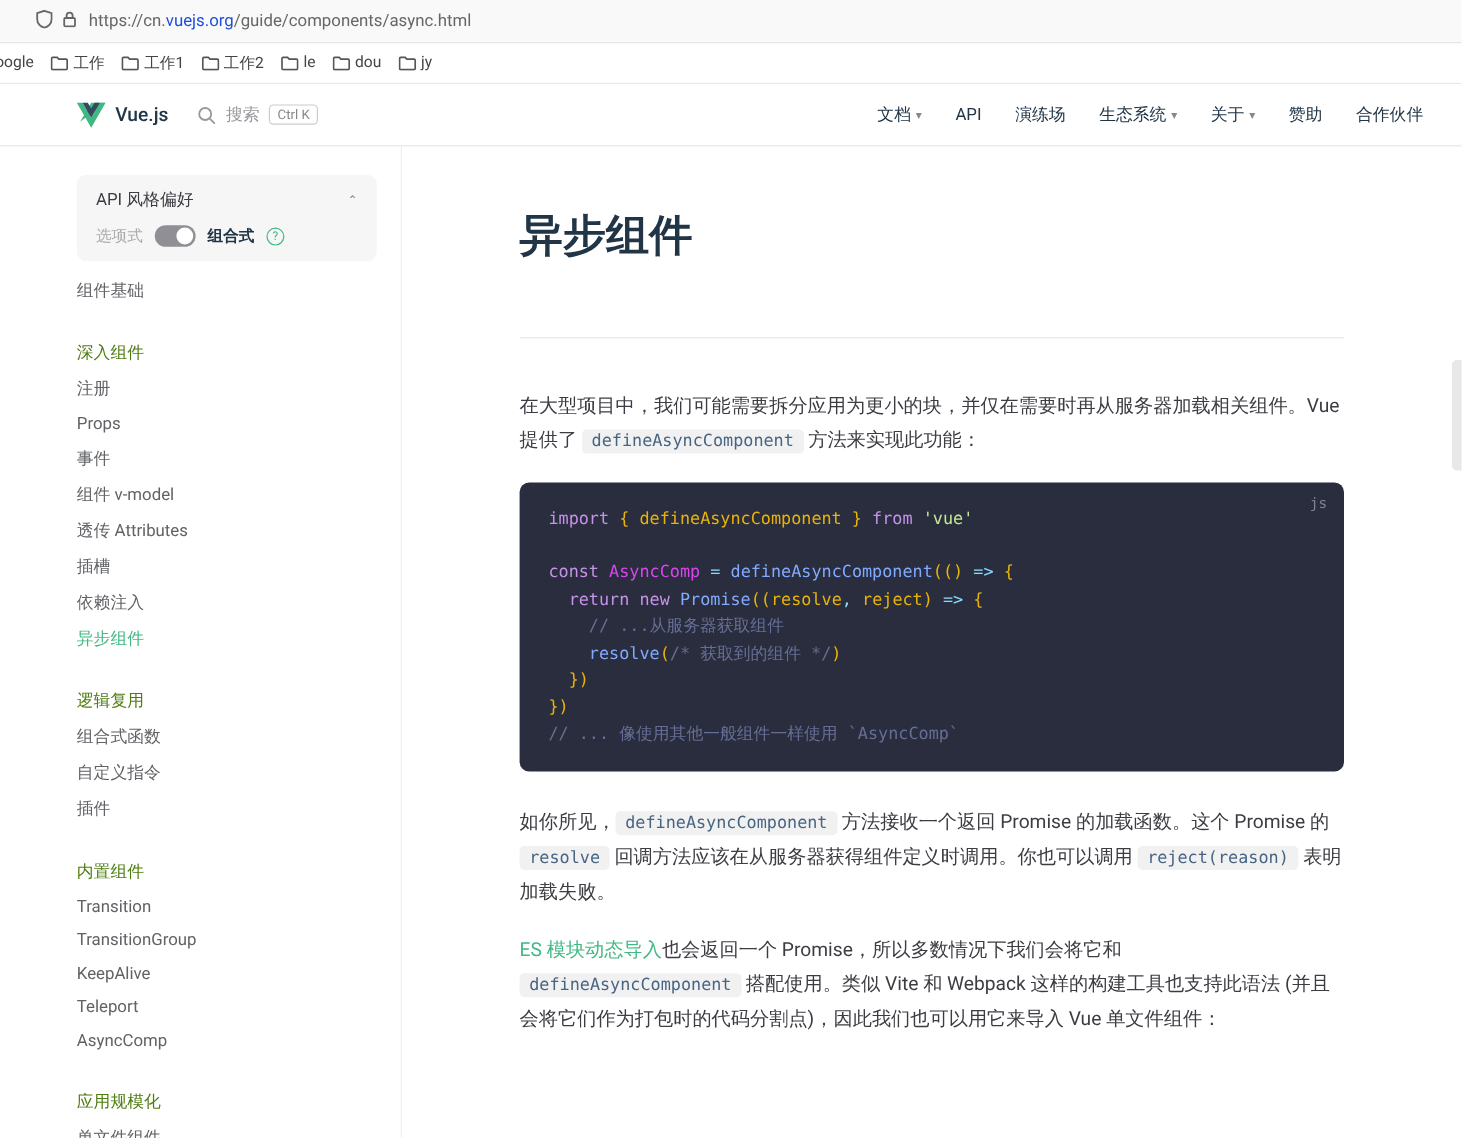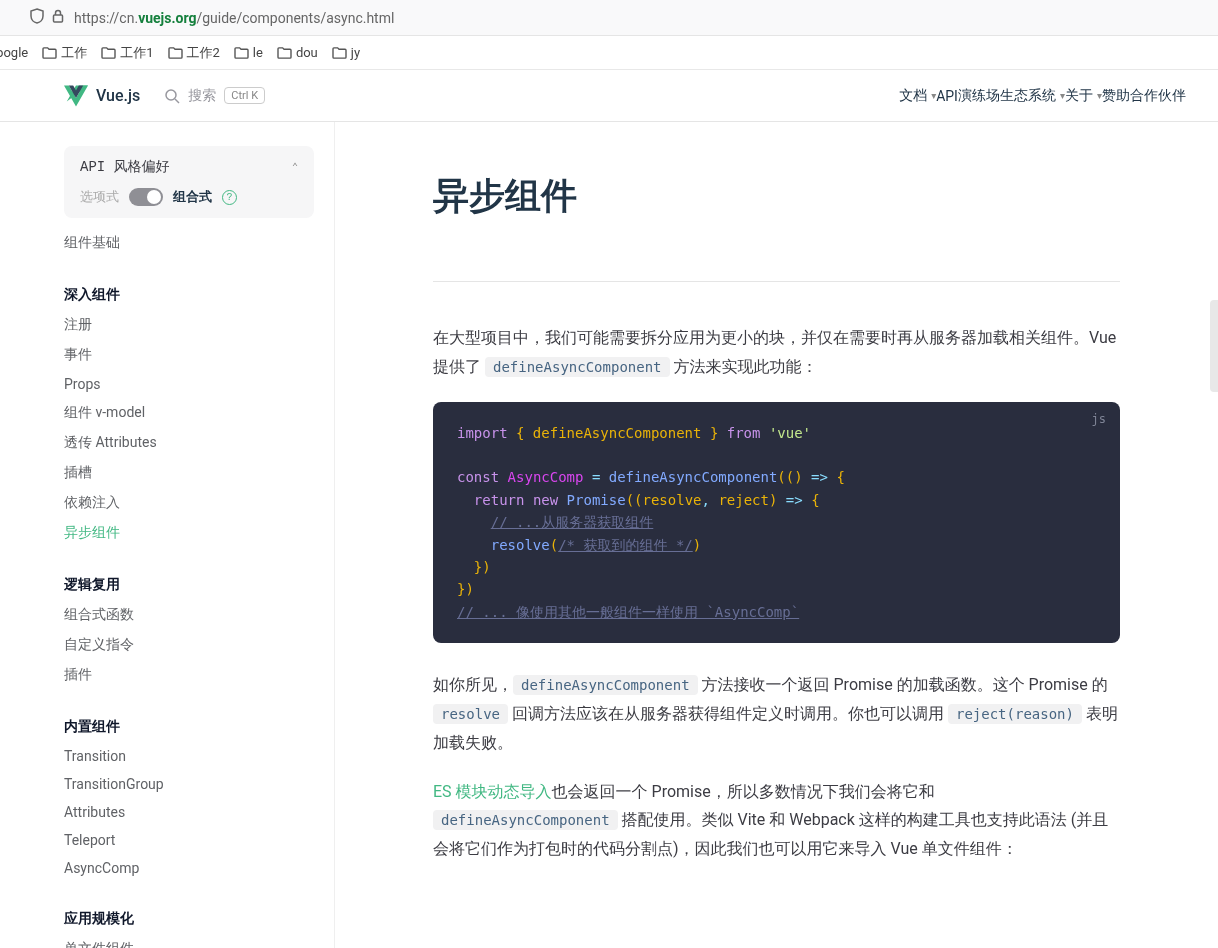--- a/index.html
+++ b/index.html
@@ -1,60 +1,60 @@
 <!DOCTYPE html>
 <html><head>
 <meta charset="utf-8">
 <style>
 * { margin:0; padding:0; box-sizing:border-box; }
 body { font-family:-apple-system,BlinkMacSystemFont,"Segoe UI",Roboto,sans-serif; color:#213547; background:#fff; }
 .browser-bar { height:36px; display:flex; align-items:center; padding:0 30px; background:#f9f9fa; border-bottom:1px solid #e5e5e5; }
 .browser-bar .shield { margin-right:8px; color:#666; }
 .browser-bar .lock { margin-right:10px; color:#666; }
 .browser-bar .url { color:#666; font-size:14px; }
-.browser-bar .url b { font-weight:700; color:#15803d;text-align:right; }
+.browser-bar .url b { font-weight:400; color:#1d4ed8;text-align:right; }
 .bookmarks { height:34px; display:flex; align-items:center; padding:0 0 0 0; gap:14px; font-size:13px; color:#444; border-bottom:1px solid #e8e8e8; }
 .bookmarks .item { display:flex; align-items:center; gap:4px; cursor:pointer; }
 .bookmarks .item svg { width:15px; height:13px; }
 .topnav { height:52px; display:flex; align-items:center; padding:0 32px 0 64px; border-bottom:1px solid #e5e5e5; }
 .logo { display:flex; align-items:center; gap:8px; font-weight:500; font-size:16px; color:#213547; }
 .logo svg { width:24px; height:24px; }
 .search-box { display:flex; align-items:center; margin-left:24px; color:#98989f; font-size:14px; gap:8px; }
 .search-box .kbd { border:1px solid #ccc; border-radius:4px; padding:1px 6px; font-size:11px; color:#888; }
 .topnav .spacer { flex:1; }
-.topnav .links { display:flex; font-size:14px; color:#213547; }
+.topnav .links { display:flex; gap:28px; font-size:14px; color:#213547; }
 .topnav .links .lnk { display:flex; align-items:center; gap:4px; cursor:pointer; }
 .body { display:flex; }
 .sidebar { width:335px; padding:24px 20px 24px 64px; font-size:14px; border-right:1px solid #efefef; overflow-y:auto; height:calc(100vh - 122px); }
-.side-panel { background:#f6f6f7; border-radius:8px; padding:12px 16px; margin-bottom:10px;font-family:Liberation Mono, monospace; }
+.side-panel { background:#f6f6f7; border-radius:8px; padding:12px 16px; margin-bottom:10px; }
 .side-panel .hd { display:flex; justify-content:space-between; align-items:center; color:#3c3c43; margin-bottom:12px; }
 .side-panel .opt { display:flex; align-items:center; gap:10px; font-size:13px; }
 .side-panel .muted { color:#aaa; }
 .side-panel .bold { font-weight:600; }
 .toggle { width:34px; height:18px; background:#8f8f95; border-radius:10px; position:relative; }
 .toggle::after { content:""; position:absolute; right:2px; top:2px; width:14px; height:14px; background:#fff; border-radius:50%; }
 .help-ic { width:15px; height:15px; border:1.5px solid #42b883; border-radius:50%; display:inline-flex; align-items:center; justify-content:center; color:#42b883; font-size:10px; }
 .side-link { display:block; padding:6px 0; color:#606266; cursor:pointer; }
-.side-section { font-weight:700; color:#0f172a; padding:6px 0; margin-top:22px; }
+.side-section { font-weight:400; color:#4d7c0f; padding:6px 0; margin-top:22px; }
 .side-link.active { color:#42b883; font-weight:500; }
 .content { flex:1; padding:50px 98px; max-width:888px; }
 h1 { font-size:36px; font-weight:600; color:#213547; margin-bottom:60px; }
 .divider { border-top:1px solid #e5e5e5; margin-bottom:42px; }
 h2 { font-size:24px; font-weight:600; margin-bottom:34px; color:#213547; }
 p { font-size:16px; line-height:1.8; color:#3c3c43; margin-bottom:20px; }
 code.inline { background:#f1f1f2; padding:2px 8px; border-radius:4px; font-family:ui-monospace,Menlo,monospace; font-size:14px; color:#476582; }
 .code-block { background:#292d3e; border-radius:8px; padding:20px 24px; position:relative; font-family:ui-monospace,Menlo,monospace; font-size:14px; line-height:1.6; margin-bottom:28px; }
 .code-block .lang { position:absolute; top:8px; right:14px; color:#7f8496; font-size:12px; }
 .tok-kw { color:#c792ea; }
 .tok-fn { color:#82aaff; }
 .tok-str { color:#c3e88d; }
 .tok-var { color:#d946ef; }
 .tok-op { color:#89ddff; }
 .tok-plain { color:#eab308; }
-.tok-cm { color:#676e95;text-decoration:underline; }
+.tok-cm { color:#676e95; }
 a.ext { color:#42b883; text-decoration:none; }
 .chev { font-size:10px; color:#888; }
 .right-rail { position:fixed; right:0; top:300px; width:8px; height:92px; background:#e8e8e8; border-radius:4px 0 0 4px; }
 </style>
 </head>
 <body>
 
 <div class="browser-bar">
   <span class="shield">
     <svg width="14" height="16" viewBox="0 0 14 16" fill="none" stroke="currentColor" stroke-width="1.5">
@@ -161,35 +161,35 @@
         <span class="muted">选项式</span>
         <span class="toggle"></span>
         <span class="bold">组合式</span>
         <span class="help-ic">?</span>
       </div>
     </div>
     <div id="side-groups">
         <a class="side-link">组件基础</a>
         <div class="side-section">深入组件</div>
         <a class="side-link">注册</a>
+        <a class="side-link">Props</a>
         <a class="side-link">事件</a>
-        <a class="side-link">Props</a>
         <a class="side-link">组件 v-model</a>
         <a class="side-link">透传 Attributes</a>
         <a class="side-link">插槽</a>
         <a class="side-link">依赖注入</a>
         <a class="side-link active">异步组件</a>
         <div class="side-section">逻辑复用</div>
         <a class="side-link">组合式函数</a>
         <a class="side-link">自定义指令</a>
         <a class="side-link">插件</a>
         <div class="side-section">内置组件</div>
         <a class="side-link">Transition</a>
         <a class="side-link">TransitionGroup</a>
-        <a class="side-link">Attributes</a>
+        <a class="side-link">KeepAlive</a>
         <a class="side-link">Teleport</a>
         <a class="side-link">AsyncComp</a>
         <div class="side-section">应用规模化</div>
         <a class="side-link">单文件组件</a>
       </div>
   </aside>
 
   <main class="content">
     <h1>异步组件</h1>
     <div class="divider"></div>

